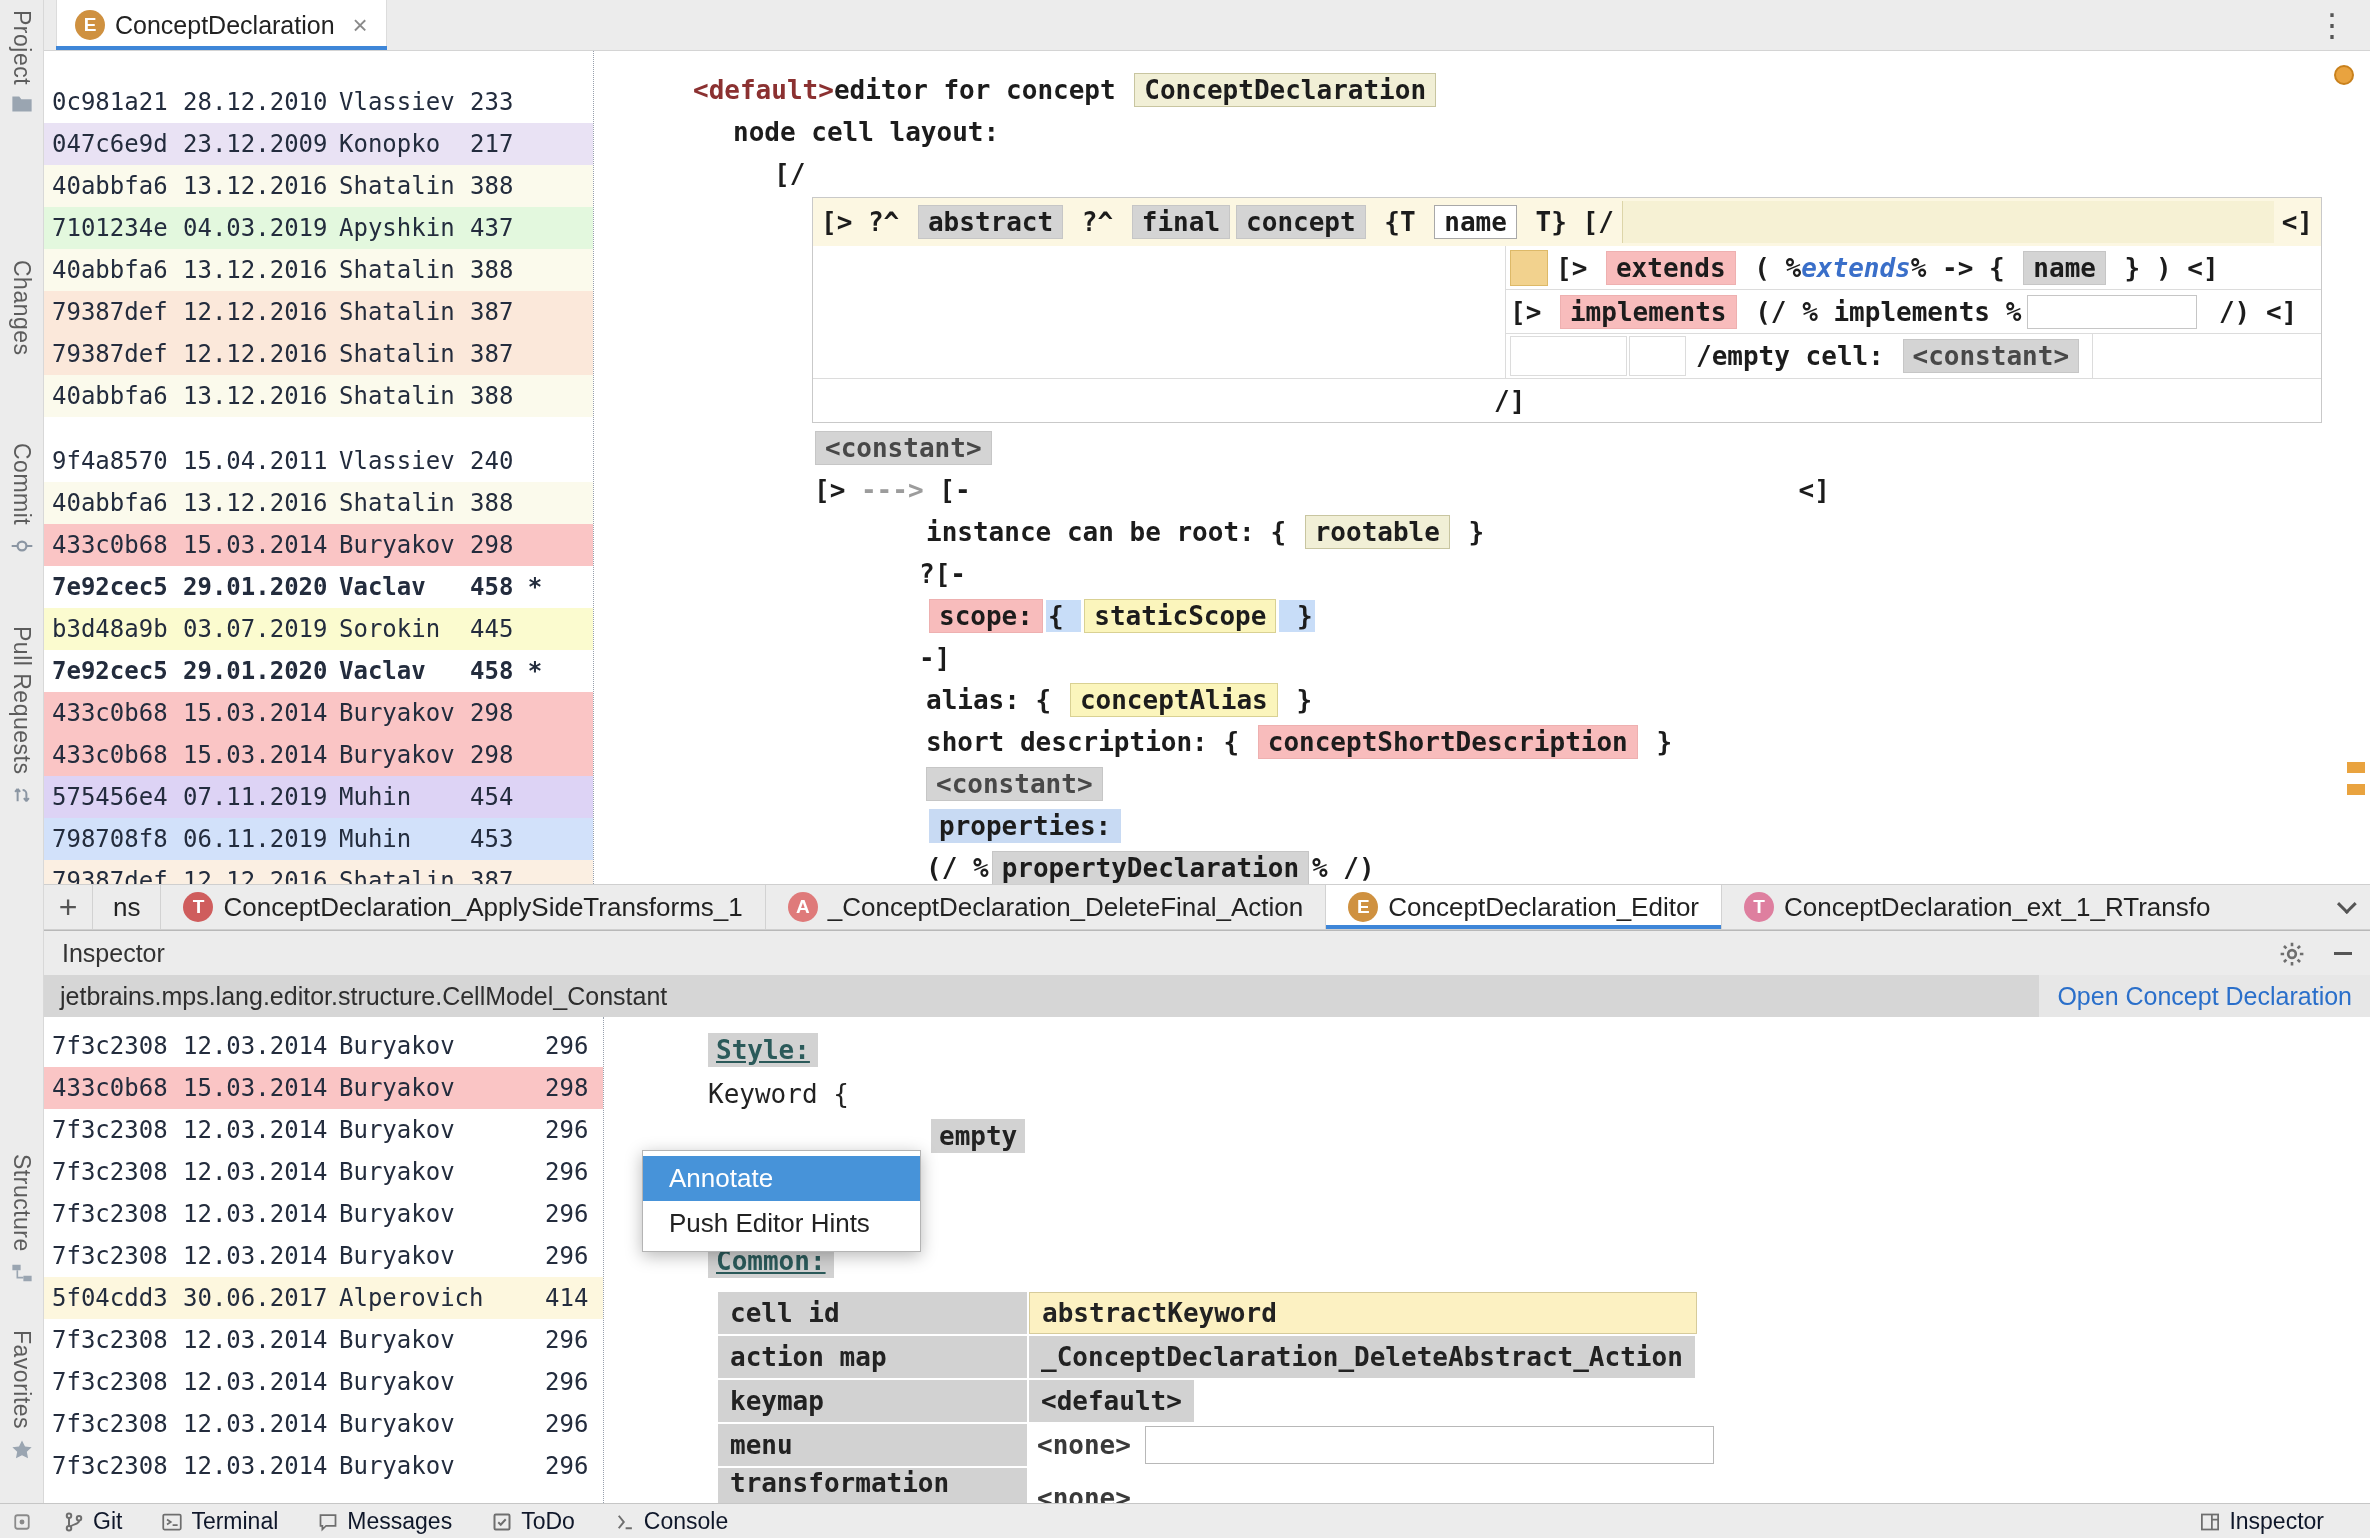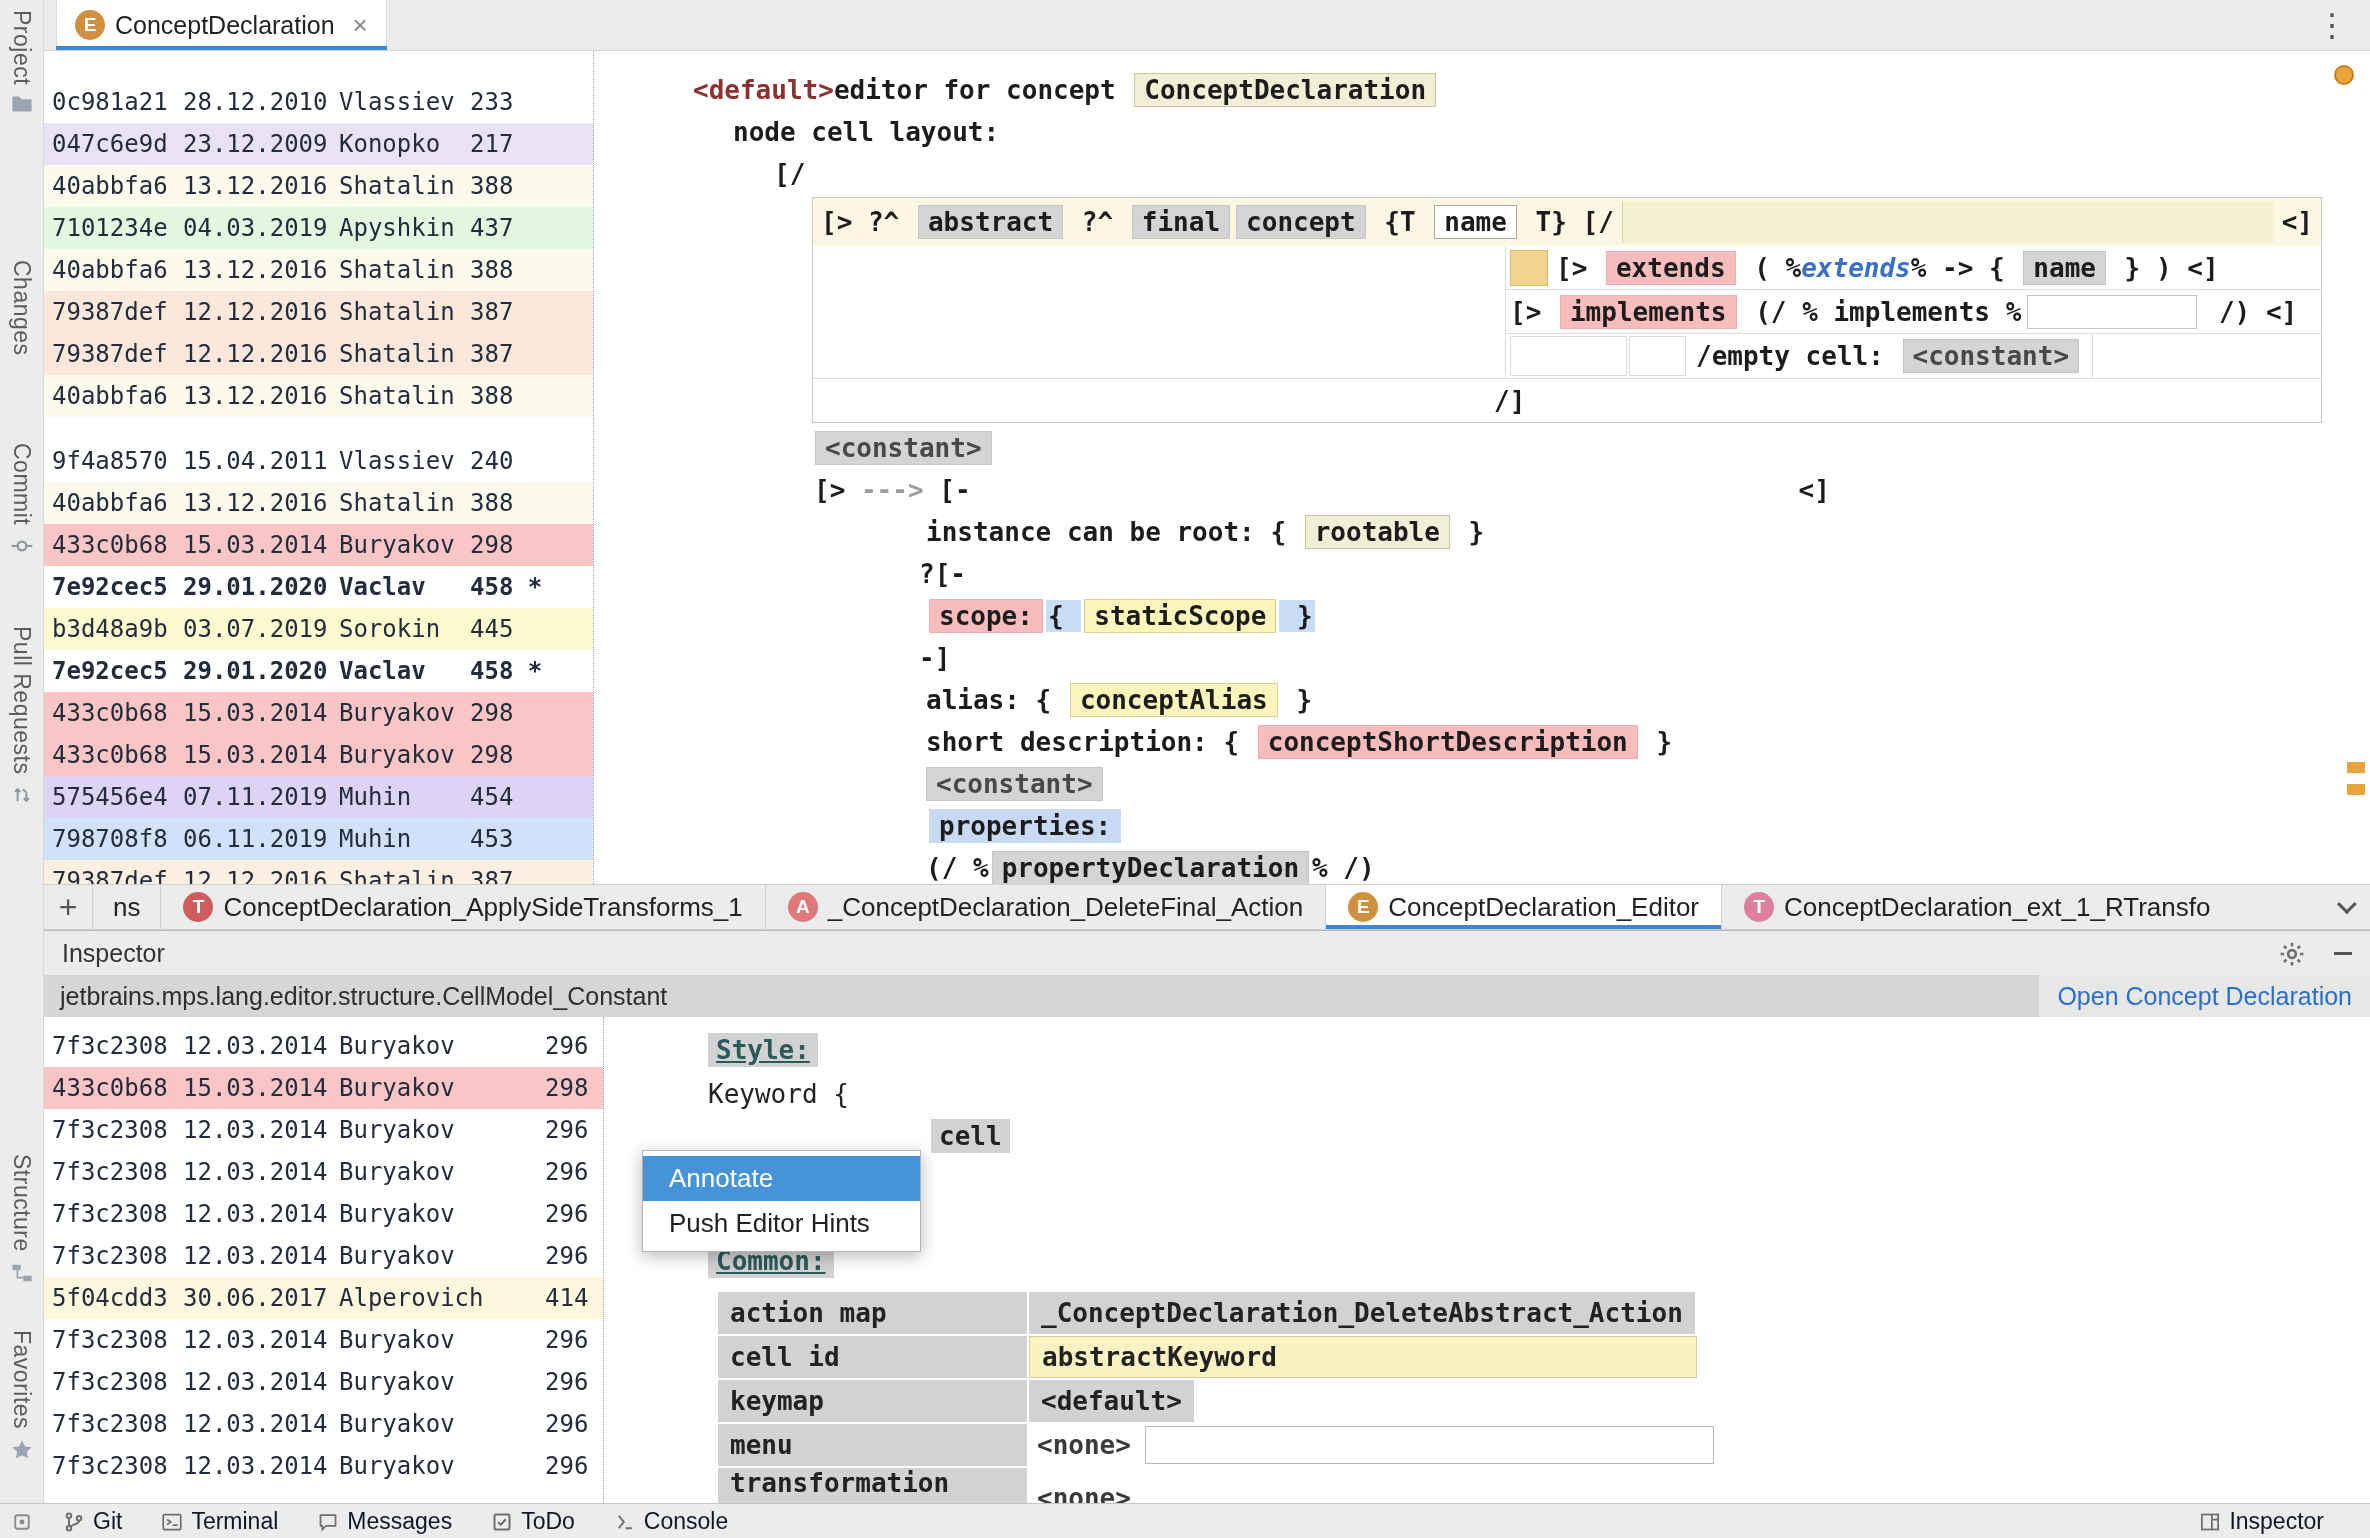--- a/index.html
+++ b/index.html
@@ -540,30 +540,30 @@
       <div class="arow" style="background: rgb(255, 255, 255);">
         <span class="a-hash">7f3c2308</span>
         <span class="a-date">12.03.2014</span>
         <span class="a-author">Buryakov</span>
         <span class="a-rev">296</span>
       </div>
     </div>
   <div id="insp-content">
     <div class="chip hdr">Style:</div>
     <div class="iline">Keyword {</div>
-    <div class="chip falsechip">cell</div>
+    <div class="chip falsechip">empty</div>
     <div class="chip hdr commonchip">Common:</div>
     <div id="props">
         <div class="prow">
+          <span class="plabel">cell id</span>
+          <span class="pv v-highlight">abstractKeyword</span>
+        </div>
+        <div class="prow">
           <span class="plabel">action map</span>
           <span class="pv v-gray">_ConceptDeclaration_DeleteAbstract_Action</span>
-        </div>
-        <div class="prow">
-          <span class="plabel">cell id</span>
-          <span class="pv v-highlight">abstractKeyword</span>
         </div>
         <div class="prow">
           <span class="plabel">keymap</span>
           <span class="pv v-gray">&lt;default&gt;</span>
         </div>
         <div class="prow">
           <span class="plabel">menu</span>
           <span class="pv v-plain">&lt;none&gt;</span>
           <span class="trailcell"></span>
         </div>

